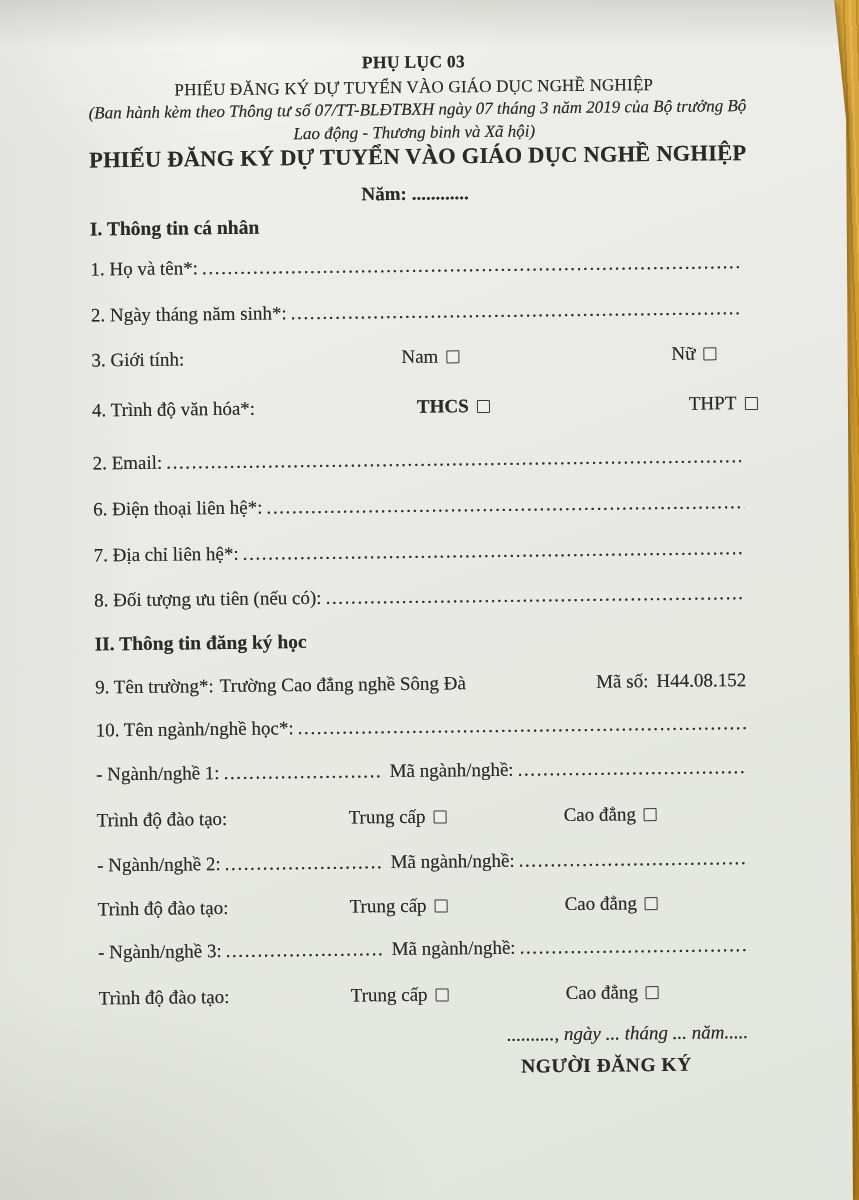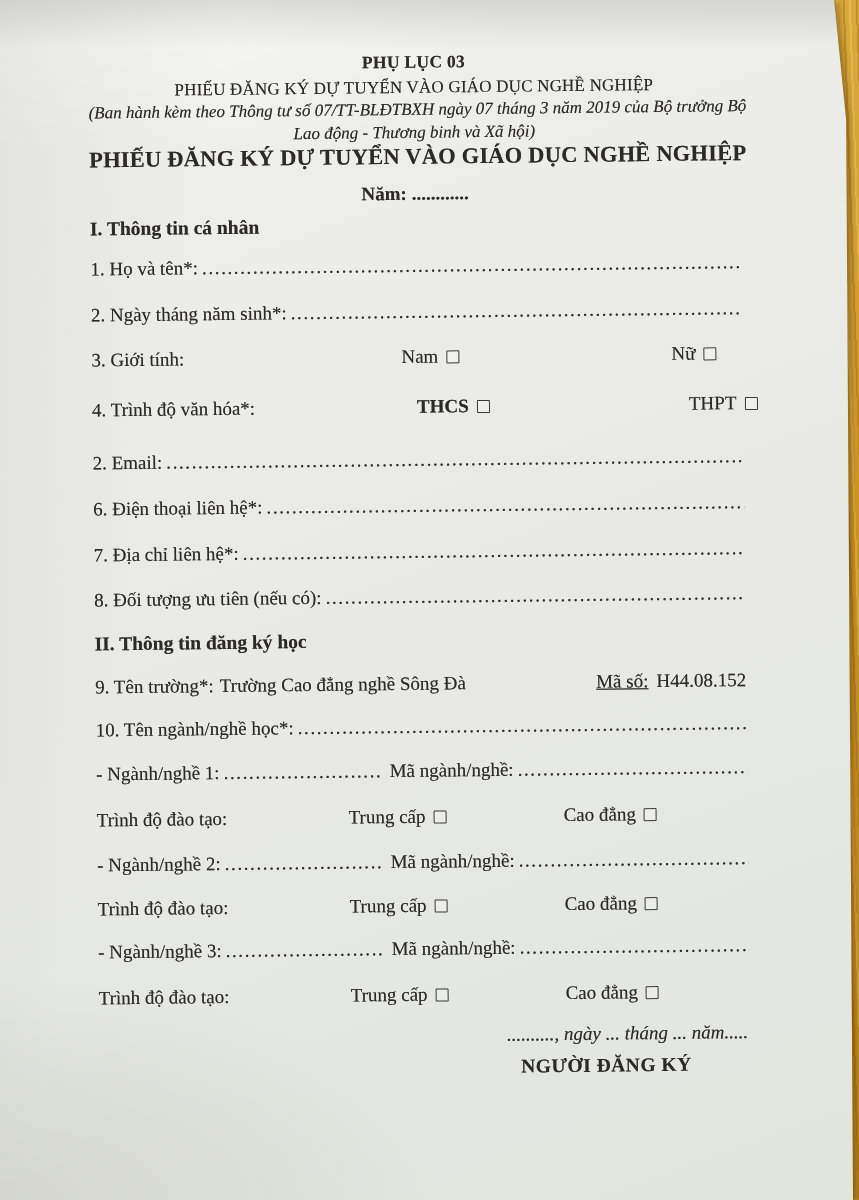--- a/index.html
+++ b/index.html
@@ -54,21 +54,21 @@
     border:1.5px solid #3a3938;border-radius:1px;
     margin-left:8px;vertical-align:baseline;transform:translateY(1px);
     background:rgba(255,255,255,.25);
   }
   .opt{position:absolute;top:0;}
   .g1{left:310px;} .g2{left:580px;}
   .e1{left:325px;font-weight:bold;} .e2{left:555px;margin-left:42px;}
   .l1{left:252px;} .l2{left:467px;}
   .school{display:flex;align-items:baseline;}
   .school .val{padding-left:6px;}
-  .school .code{margin-left:auto;padding-right:0;text-decoration:underline;}
+  .school .code{margin-left:auto;padding-right:0;}
   .school .codeval{padding-left:8px;}
   .major{display:flex;align-items:baseline;}
   .major .nlbl{flex:0 0 auto;padding-right:4px;}
   .major .ndots{flex:0 0 158px;overflow:hidden;white-space:nowrap;letter-spacing:1.6px;}
   .major .clbl{flex:0 0 auto;padding:0 4px 0 8px;}
   .major .cdots{flex:1 1 auto;overflow:hidden;white-space:nowrap;letter-spacing:1.6px;}
   .date-line{text-align:right;font-style:italic;font-size:19px;padding-right:2px;}
   .signer{left:357px;width:300px;text-align:center;font-weight:bold;font-size:19.5px;letter-spacing:.5px;}
 </style>
 </head>

